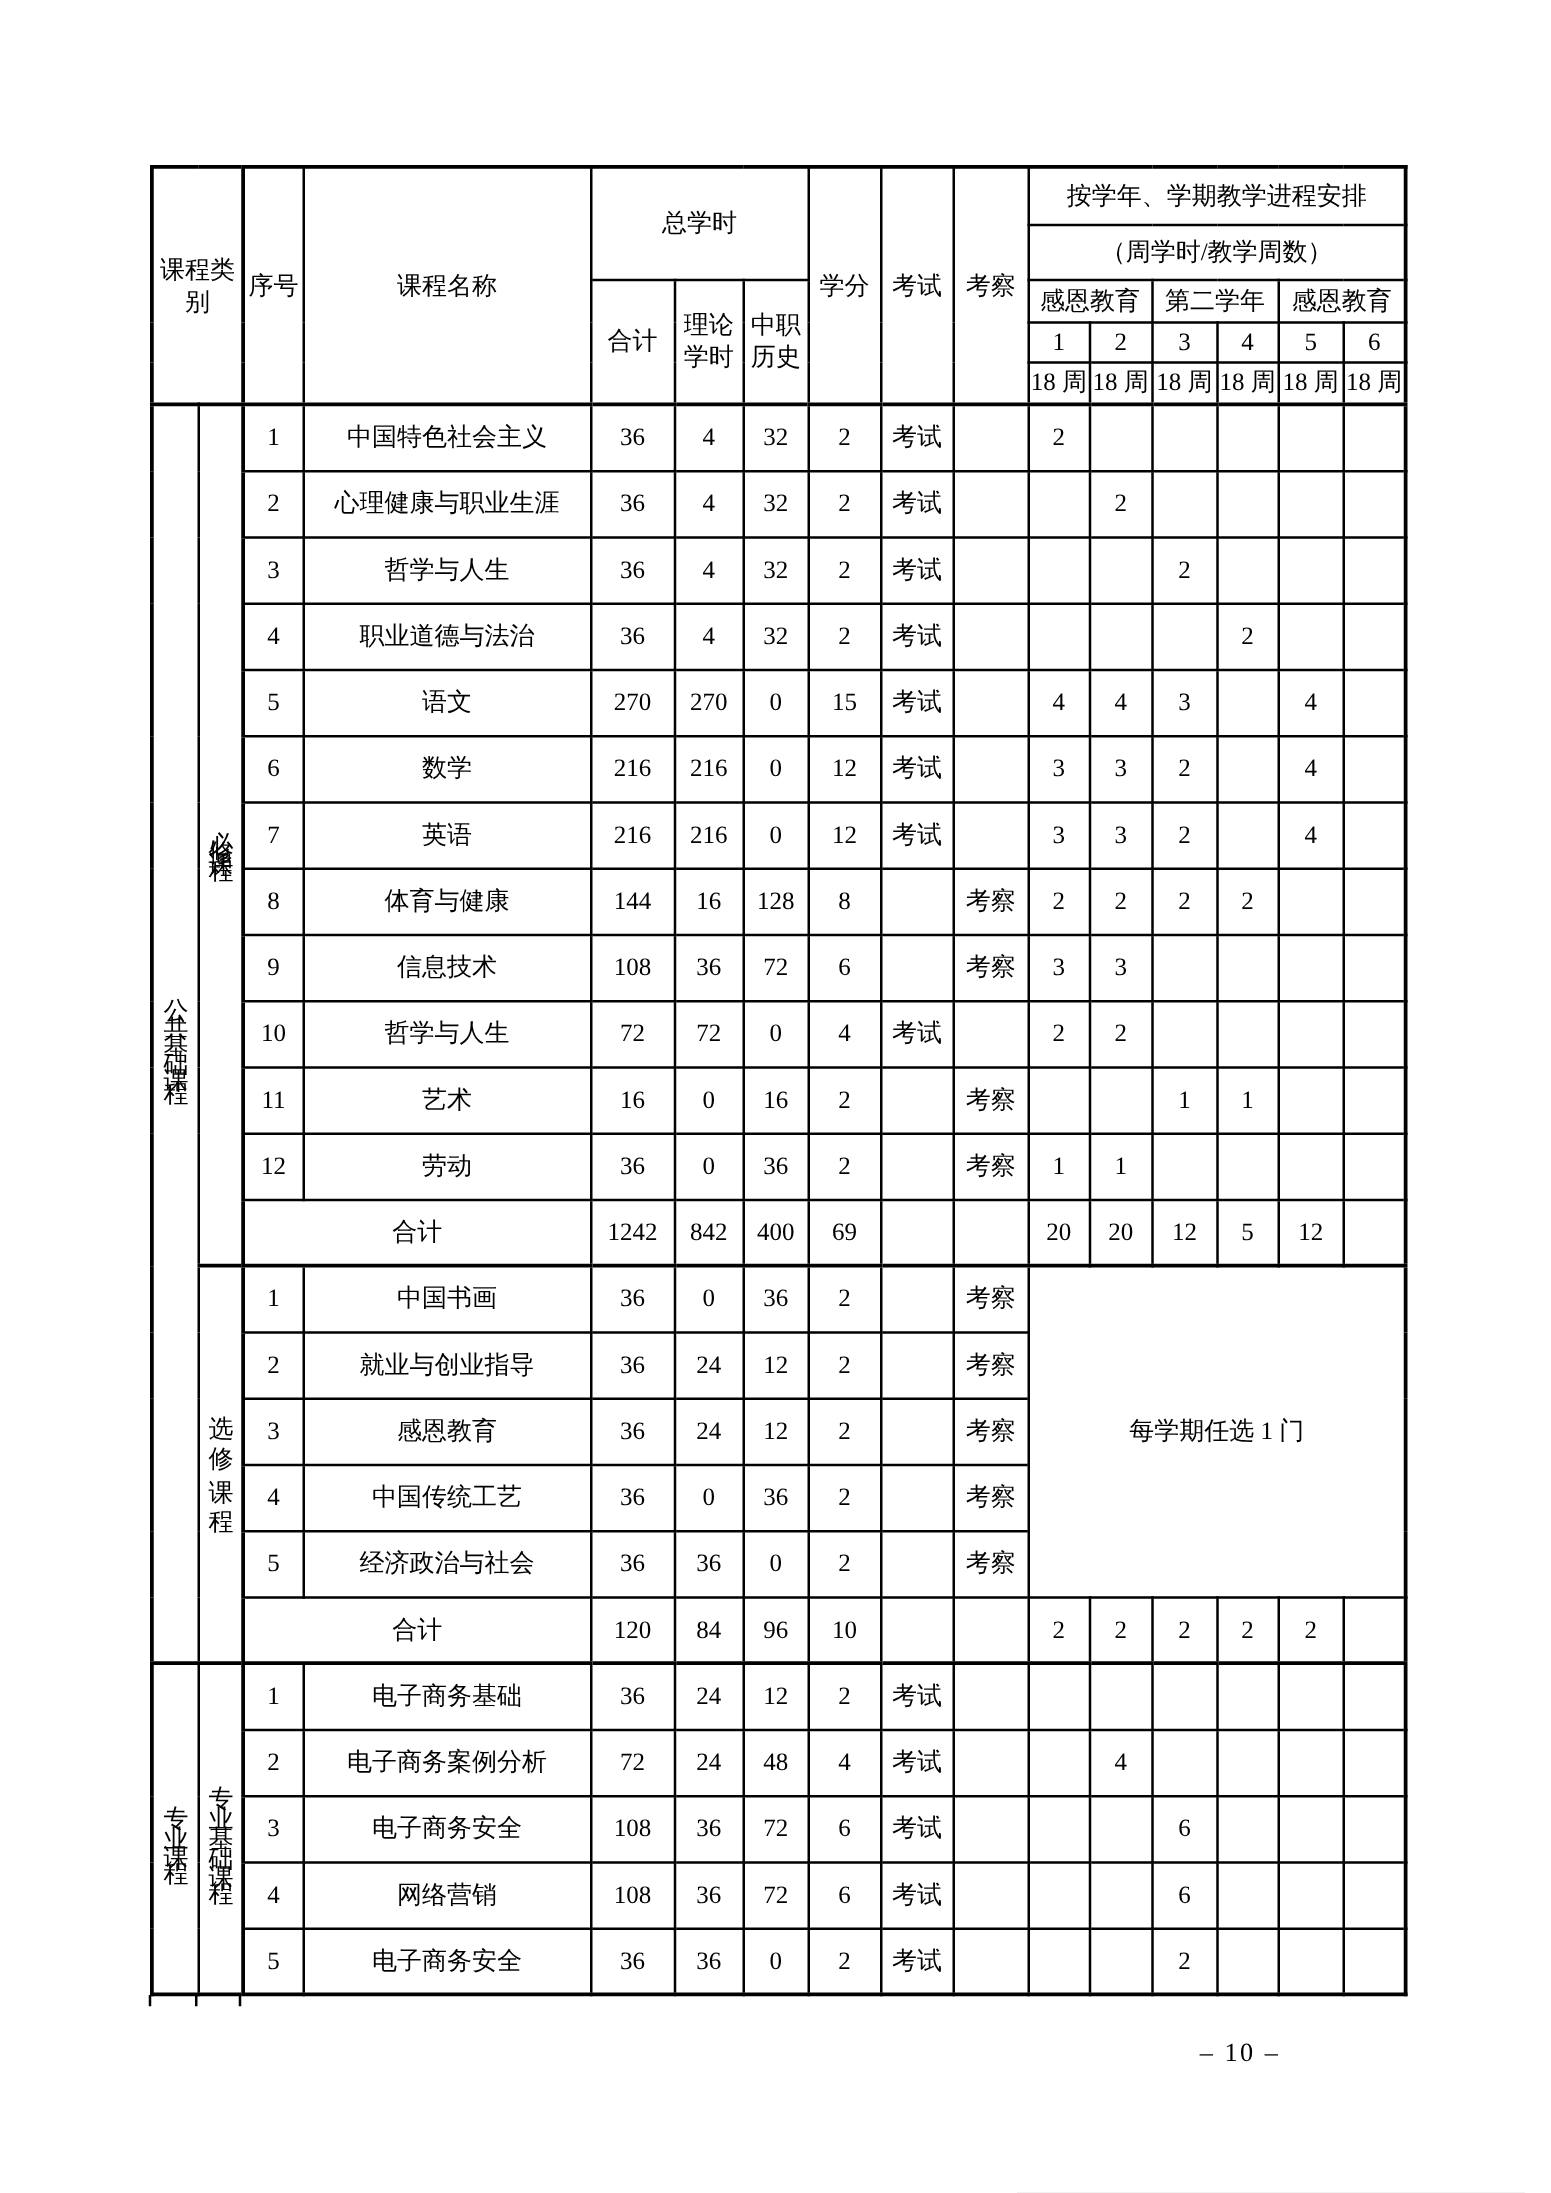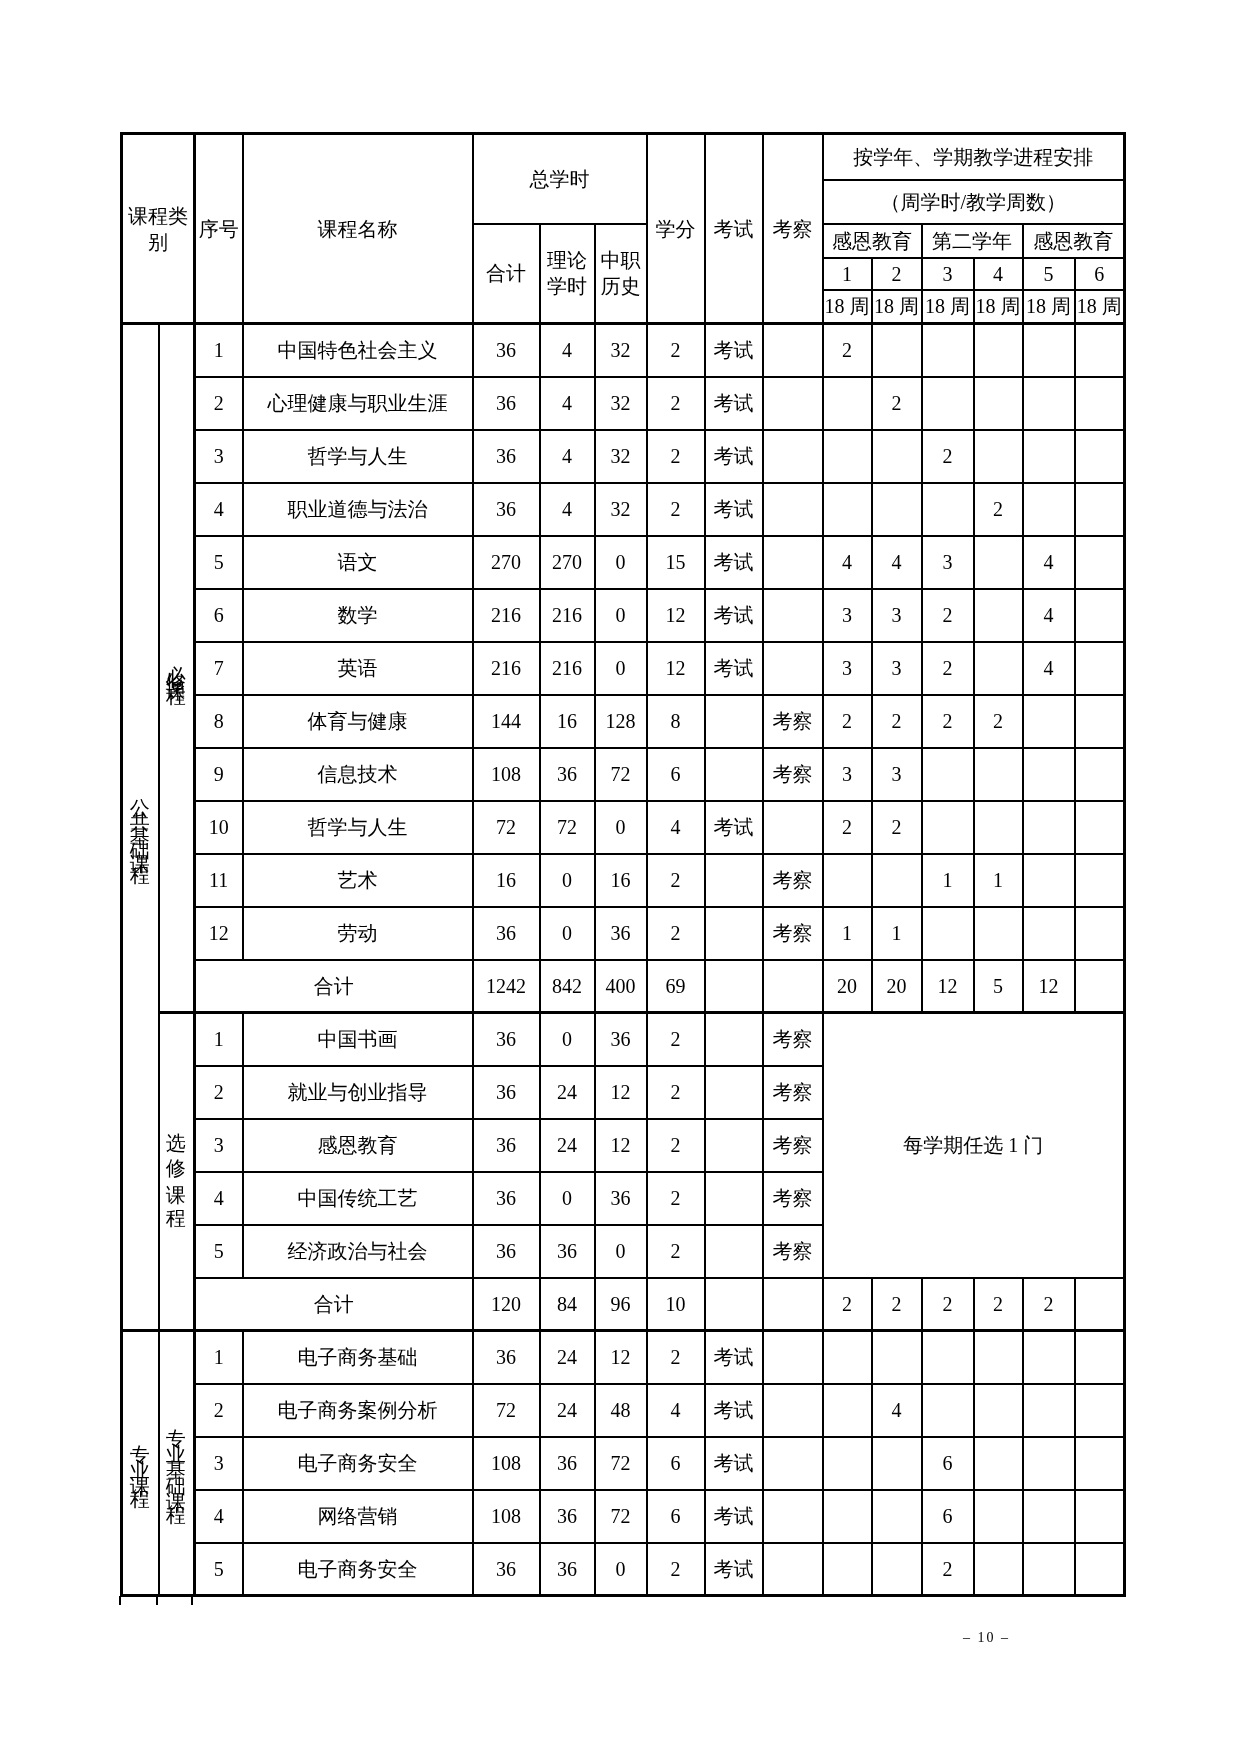--- a/index.html
+++ b/index.html
@@ -28,22 +28,22 @@
   .vtxt{
     writing-mode:vertical-lr; text-orientation:upright;
     display:inline-block; line-height:1;
   }
   .ls8  .vtxt{ letter-spacing:8px; }
   .ls14 .vtxt{ letter-spacing:14px; }
   .ls16 .vtxt{ letter-spacing:16px; }
   .ls26 .vtxt{ letter-spacing:26px; }
   .note { font-size:20px; }
   .pageno{
-    position:absolute; left:880px; top:1630px; width:130px;
-    text-align:right; font-size:14px; letter-spacing:2px;
+    position:absolute; left:927px; top:1630px; width:130px;
+    text-align:center; font-size:21px; letter-spacing:2px;
   }
   .stub { position:absolute; width:2px; height:9px; background:#000; }
 </style>
 </head>
 <body>
 
 <div class="page">
   <table class="curr">
     <colgroup>
       <col style="width:37px">

